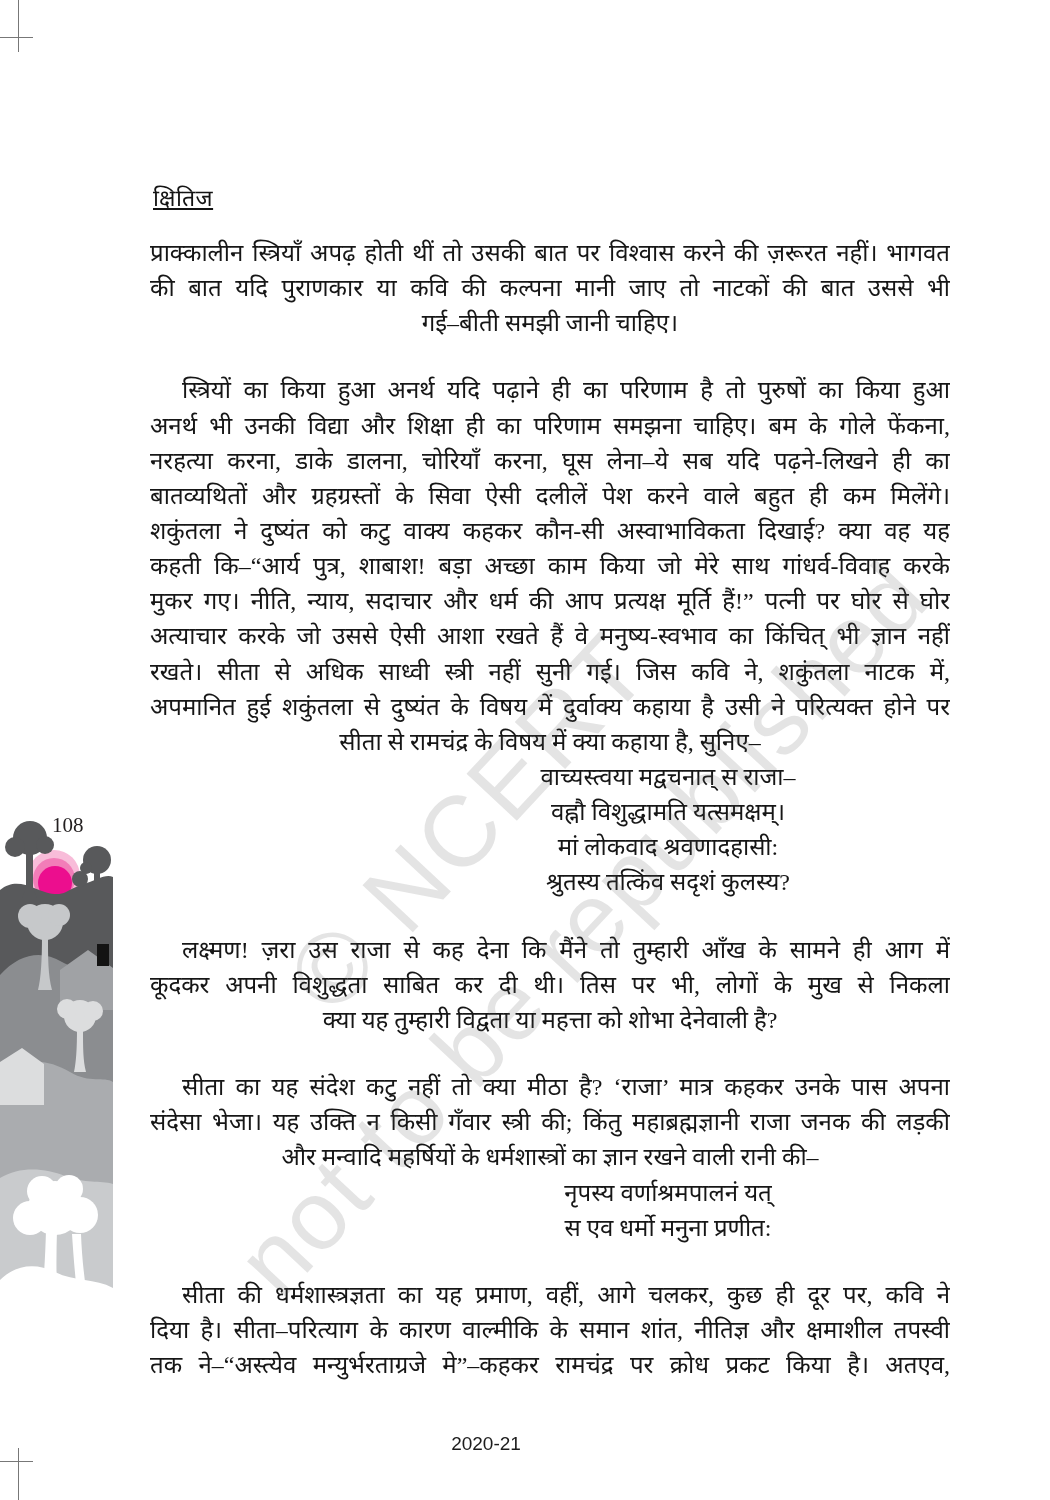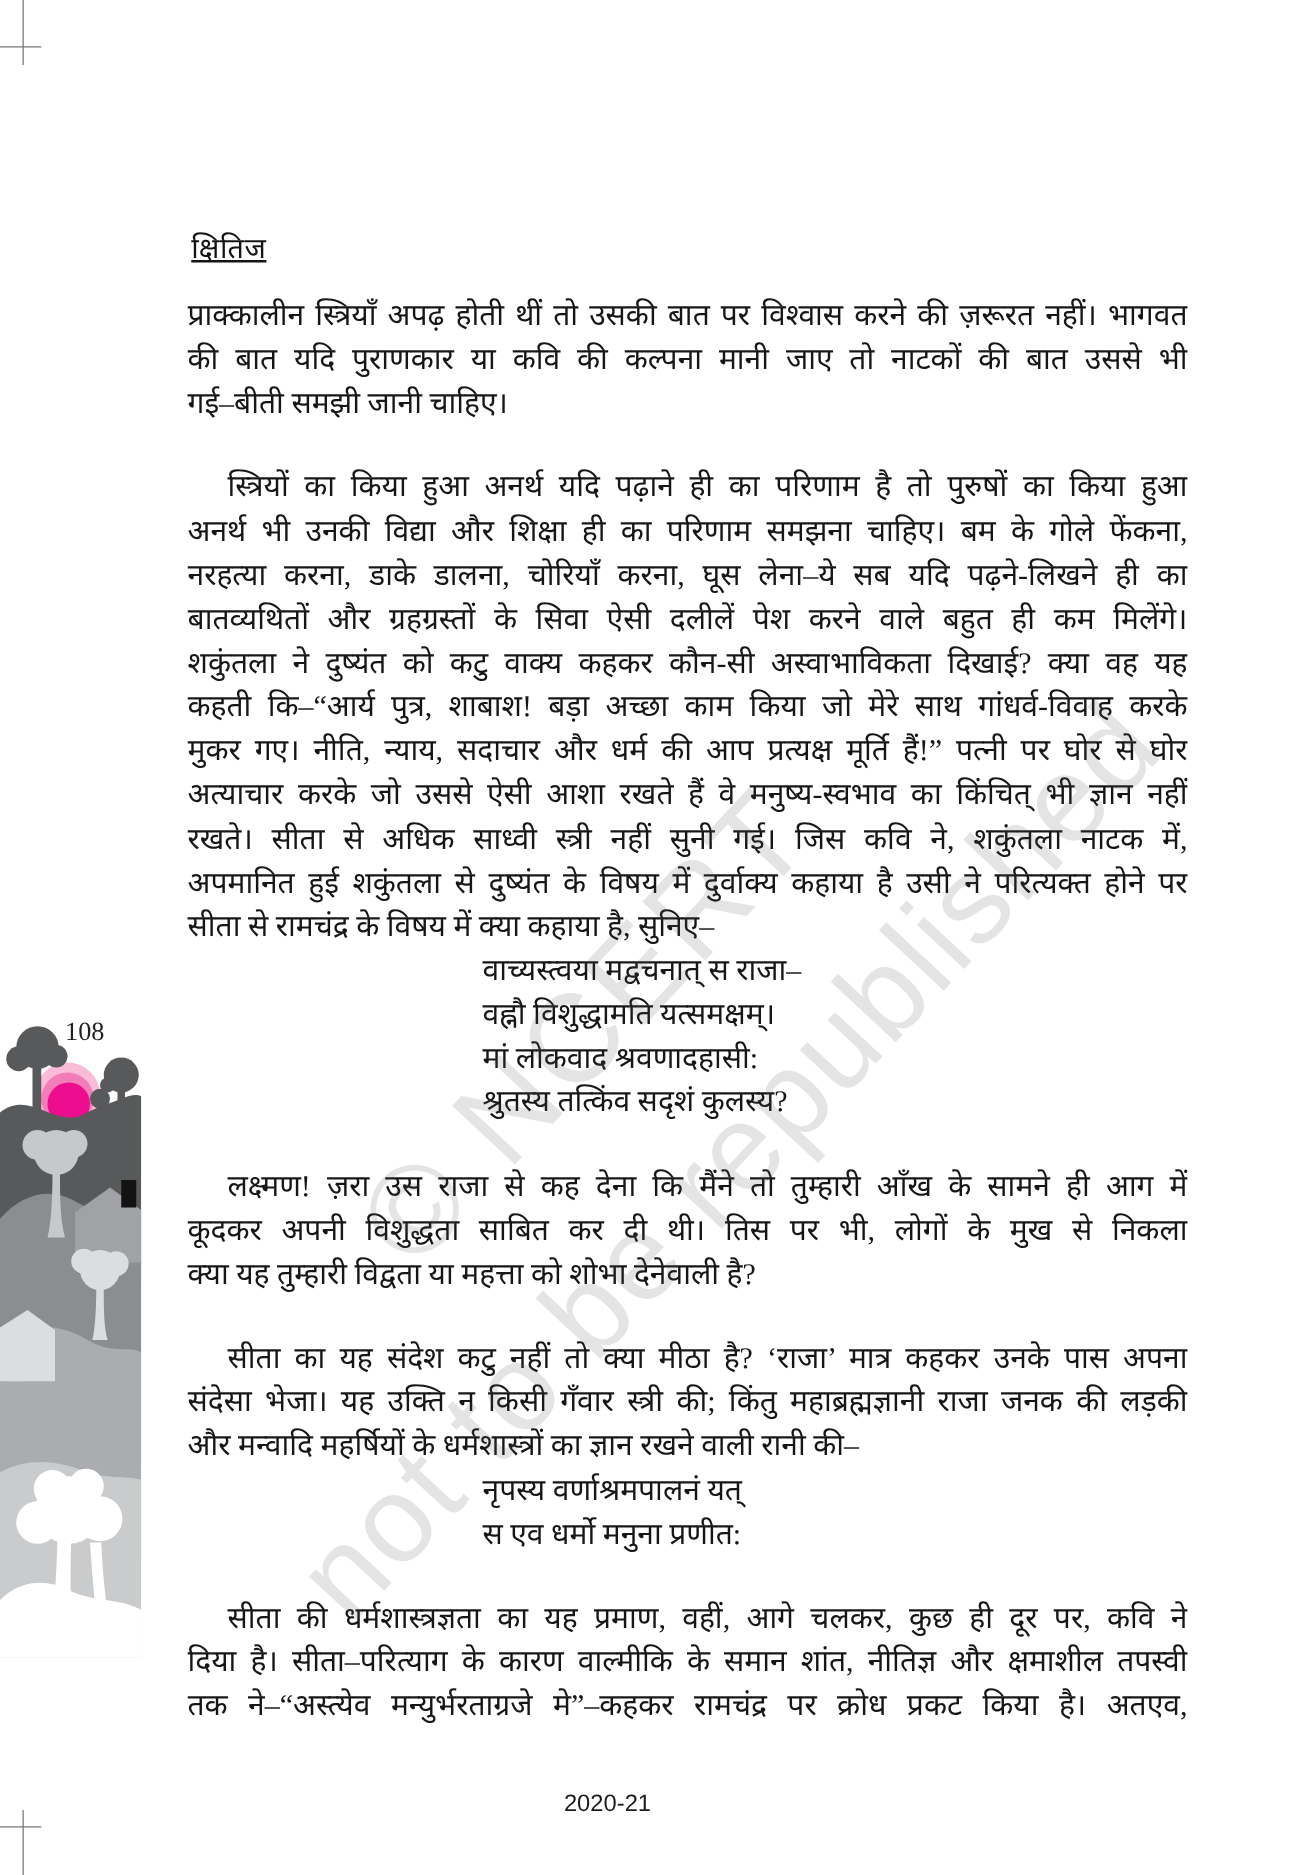--- a/index.html
+++ b/index.html
@@ -27,20 +27,21 @@
 
   
   #text-column {
     position:absolute; left:150px; top:236px; width:800px;
     font-size:24px; line-height:35.15px; color:#161616;
     z-index:2;
   }
   .line {
     width:100%;
     white-space:nowrap;
+    text-align:center;
   }
   .line.j { text-align:justify; text-align-last:justify; white-space:normal; height:35.15px; overflow:hidden; }
   .line.indent { padding-left:32px;margin-top:32px; }
   .line.verse { padding-left:236px; }
 
   
   #watermark {
     position:absolute; left:0; top:450px; width:1050px; height:850px;
     display:flex; flex-direction:column; align-items:center; justify-content:center;
     transform:rotate(-47deg);

